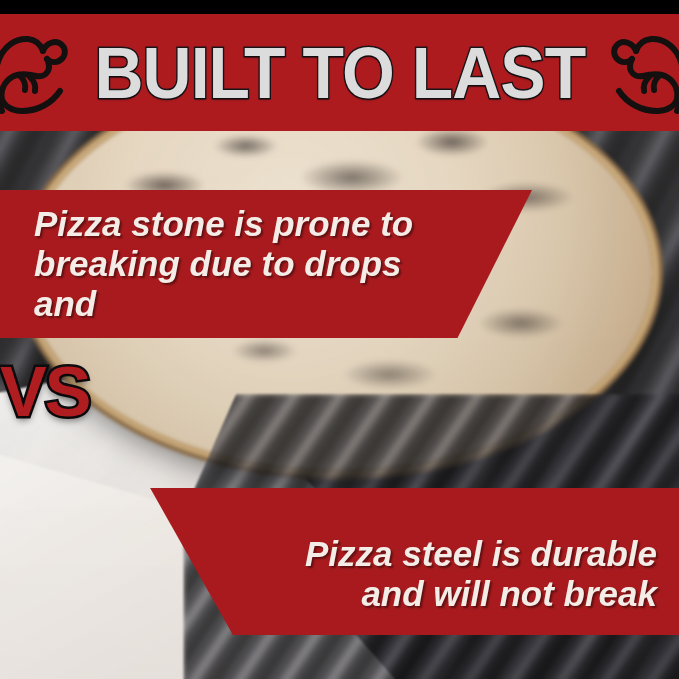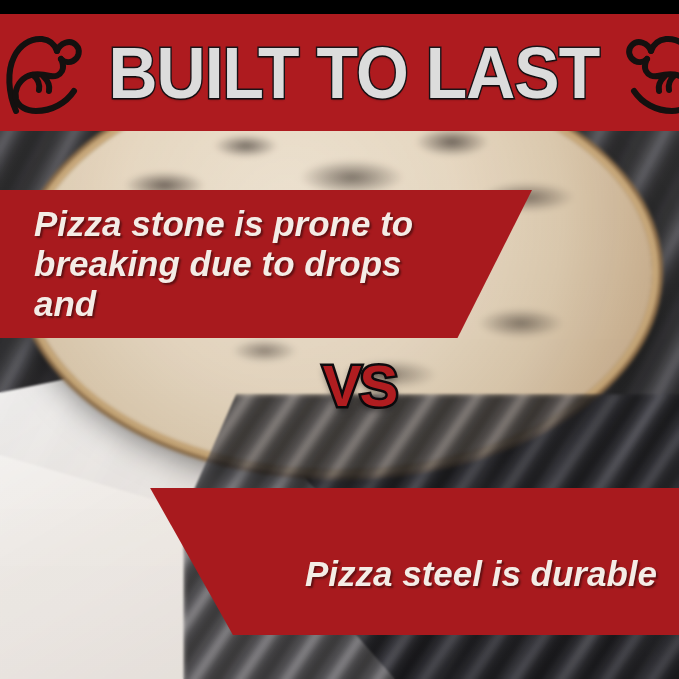--- a/index.html
+++ b/index.html
@@ -145,20 +145,21 @@
   .header-banner {
     position: absolute;
     left: 0;
     top: 14px;
     width: 100%;
     height: 117px;
     background: #ae1b1f;
     z-index: 6;
     display: flex;
     align-items: center;
+    justify-content: center;
     gap: 4px;
   }
 
   .header-title {
     font-family: "Liberation Sans Narrow", "Liberation Sans", sans-serif;
     font-weight: 700;
     font-size: 73px;
     line-height: 1;
     letter-spacing: -1px;
     color: #dcdcdc;
@@ -216,32 +217,30 @@
 
   .callout-top .callout-text { text-align: left; }
   .callout-bottom .callout-text { text-align: right; margin-top: 24px; }
 
   
   .vs-mark {
     position: absolute;
     left: 0;
     right: 0;
     top: 357px;
-    text-align: center;
     z-index: 5;
     font-family: "Liberation Sans", sans-serif;
     font-weight: 700;
-    font-size: 58px;
+    font-size: 70px;
     line-height: 1;
     letter-spacing: -2px;
     color: #b01d20;
     -webkit-text-stroke: 5px #100d10;
     paint-order: stroke fill;
     text-shadow: 0 4px 7px rgba(0,0,0,0.5);
-    margin-left: 40px;
   }
 </style>
 </head>
 <body>
 
 <div id="infographic">
 
   <div class="photo">
     <div class="photo-base"></div>
     <div class="grill"></div>
@@ -288,16 +287,17 @@
       <span>Pizza stone is prone to</span><br>
       <span>breaking due to drops and</span><br>
     </p>
   </div>
 
   <div class="vs-mark">VS</div>
 
   <div class="callout callout-bottom">
     <p class="callout-text">
       <span>Pizza steel is durable</span><br>
+      <span>and will not break</span>
     </p>
   </div>
 
 </div>
 
 </body></html>

